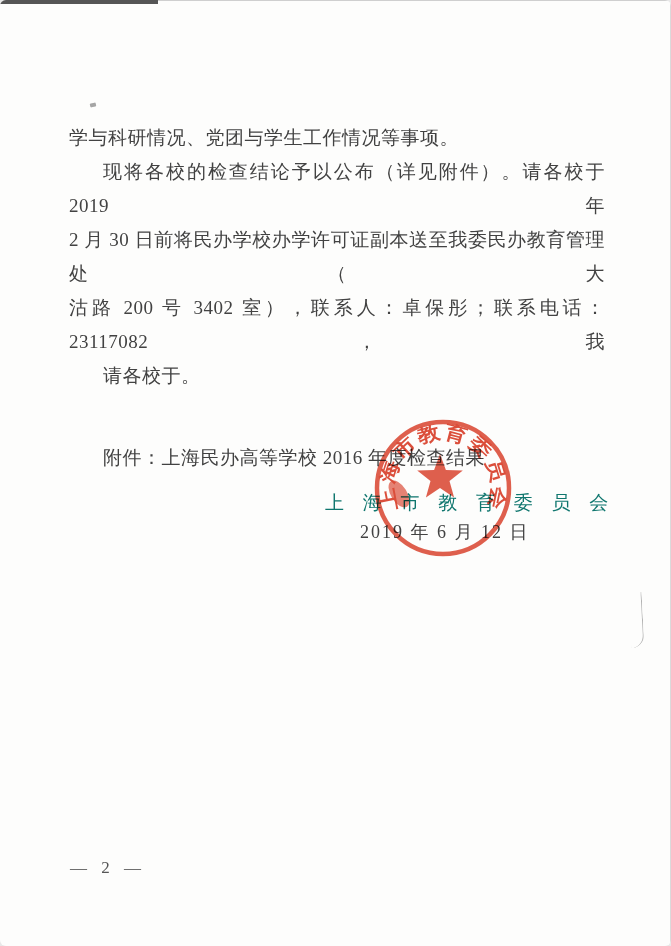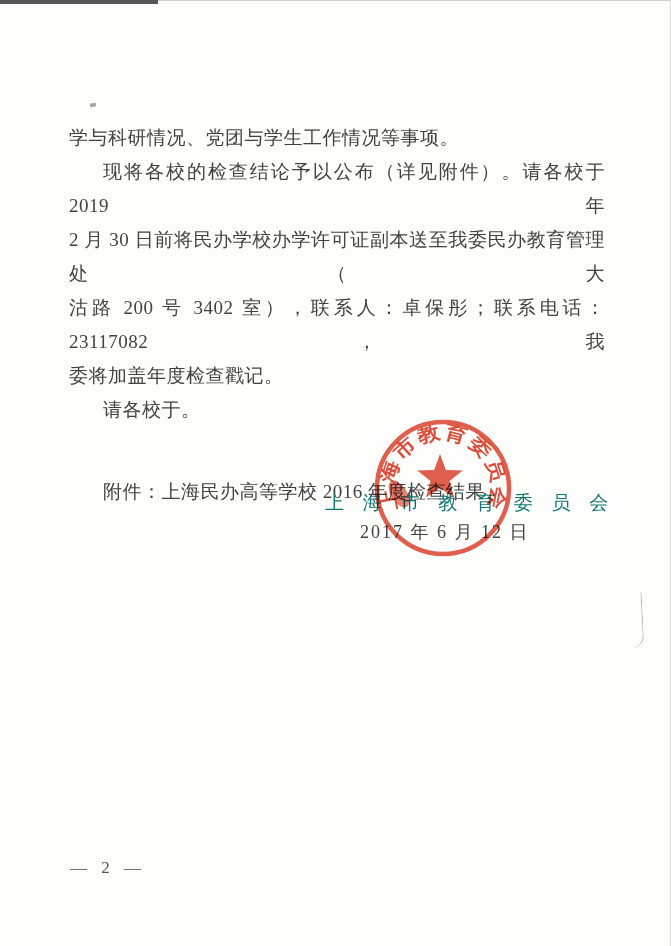--- a/index.html
+++ b/index.html
@@ -5,20 +5,21 @@
   html, body {
     margin: 0; padding: 0;
     background: #e8e8e8;
     font-family: "Liberation Serif", "DejaVu Serif", serif;
   }
   .scan-page {
     position: relative;
     width: 671px; height: 946px;
     background: #fdfdfc;
     overflow: hidden;
+    border-radius: 6px;
   }
   
   .artifact-top-bar {
     position: absolute; left: 0; top: 0;
     width: 158px; height: 4px; background: #565656;
   }
   .artifact-top-hair {
     position: absolute; left: 0; top: 0;
     width: 100%; height: 1px; background: #cfcfcf;
   }
@@ -84,27 +85,26 @@
   <div class="artifact-top-bar"></div>
   <div class="artifact-right-edge"></div>
   <div class="artifact-speck"></div>
   <div class="artifact-hair-curve"></div>
 
   <div class="doc-body">
     <div class="line">学与科研情况、党团与学生工作情况等事项。</div>
     <div class="line indent stretch">现将各校的检查结论予以公布（详见附件）。请各校于 2019 年</div>
     <div class="line stretch">2 月 30 日前将民办学校办学许可证副本送至我委民办教育管理处（大</div>
     <div class="line stretch">沽路 200 号 3402 室），联系人：卓保彤；联系电话：23117082，我</div>
-    <div class="line">委将加盖年度检查戳记。</div>
     <div class="line indent">请各校于。</div>
     <div class="line indent attach">附件：上海民办高等学校 2016 年度检查结果</div>
   </div>
 
   <div class="sig-org">上 海 市 教 育 委 员 会</div>
-  <div class="sig-date">2017 年 6 月 12 日</div>
+  <div class="sig-date">2019 年 6 月 12 日</div>
 
   <svg class="stamp" viewBox="0 0 150 150" xmlns="http://www.w3.org/2000/svg">
 
     <circle cx="75" cy="70" r="66" fill="none" stroke-width="4.5" opacity="0.9" stroke="#da3f2a"></circle>
 
     <path id="stamp-arc" d="M 30.6 90.7 A 49 49 0 1 1 119.4 90.7" fill="none"></path>
     <text font-size="19" font-weight="bold" letter-spacing="2" fill="#da3f2a">
       <textPath href="#stamp-arc" textLength="197" lengthAdjust="spacingAndGlyphs">上海市教育委员会</textPath>
     </text>
 

